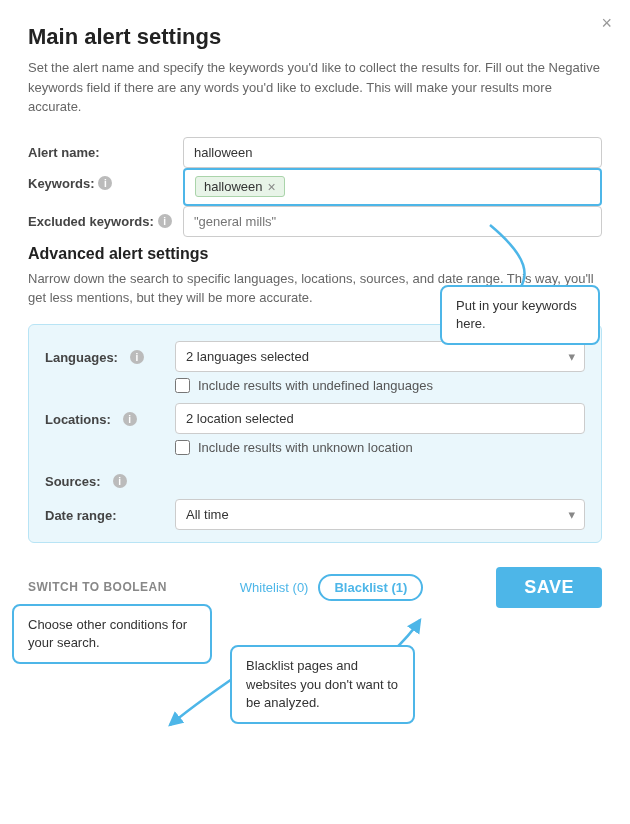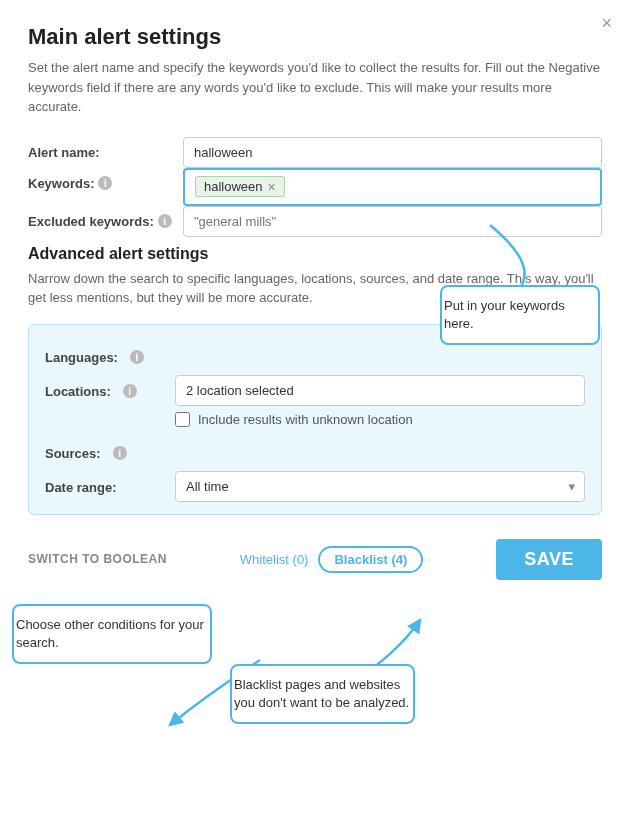--- a/index.html
+++ b/index.html
@@ -256,21 +256,21 @@
       font-weight: 700;
       color: #fff;
       cursor: pointer;
       letter-spacing: 0.5px;
     }
     
     .tooltip-bubble {
       background: #fff;
       border: 2px solid #4db6e8;
       border-radius: 8px;
-      padding: 10px 2px;
+      padding: 10px 14px;
       font-size: 13px;
       color: #333;
       position: absolute;
       line-height: 1.4;
       font-weight: 500;
       z-index: 10;
     }
     .tooltip-keywords {
       top: 285px;
       right: 30px;
@@ -341,20 +341,31 @@
   <h2 class="section-title">Advanced alert settings</h2>
   <p class="section-desc">Narrow down the search to specific languages, locations, sources, and date range. This way, you'll get less mentions, but they will be more accurate.</p>
 
   <div class="advanced-section">
 
     <div class="adv-row">
       <div class="adv-label">
         <span>Languages:</span>
         <span class="info-icon">i</span>
       </div>
+      <div class="adv-controls">
+        <div class="select-wrapper">
+          <select class="select-dropdown">
+            <option>2 languages selected</option>
+          </select>
+        </div>
+        <div class="checkbox-row">
+          <input type="checkbox" style="">
+          <label>Include results with undefined languages</label>
+        </div>
+      </div>
     </div>
 
     <div class="adv-row">
       <div class="adv-label">
         <span>Locations:</span>
         <span class="info-icon">i</span>
       </div>
       <div class="adv-controls">
         <div class="location-display">2 location selected</div>
         <div class="checkbox-row">
@@ -383,21 +394,21 @@
         </div>
       </div>
     </div>
 
   </div>
 
   <div class="bottom-bar">
     <button class="switch-boolean">SWITCH TO BOOLEAN</button>
     <div class="whitelist-blacklist">
       <a class="whitelist-link">Whitelist (0)</a>
-      <button class="blacklist-btn">Blacklist (4)</button>
+      <button class="blacklist-btn">Blacklist (1)</button>
     </div>
     <button class="save-btn">SAVE</button>
   </div>
 
   <div class="tooltip-bubble tooltip-keywords">Put in your keywords here.</div>
   <div class="tooltip-bubble tooltip-conditions">Choose other conditions for your search.</div>
   <div class="tooltip-bubble tooltip-blacklist">Blacklist pages and websites you don't want to be analyzed.</div>
 
   <svg class="arrows-overlay" viewBox="0 0 630 824" xmlns="http://www.w3.org/2000/svg">
 

